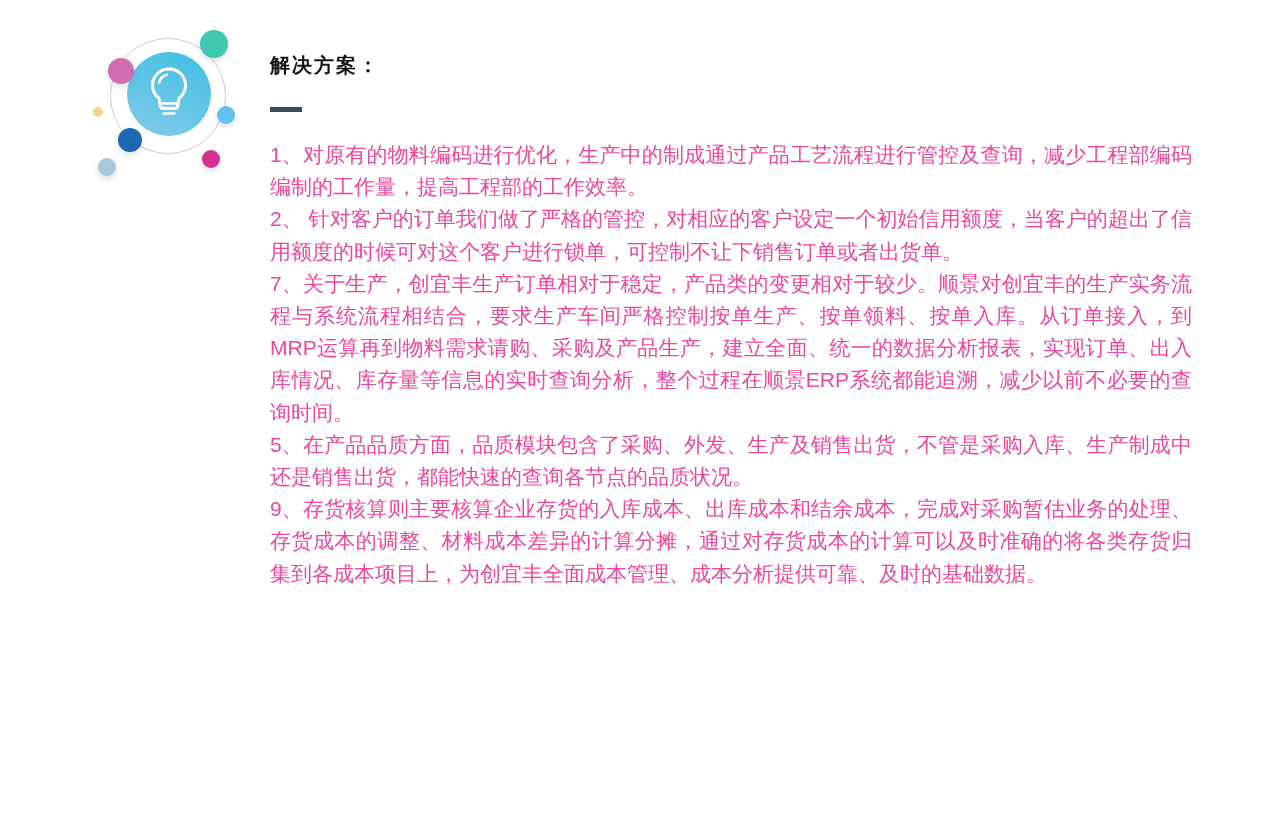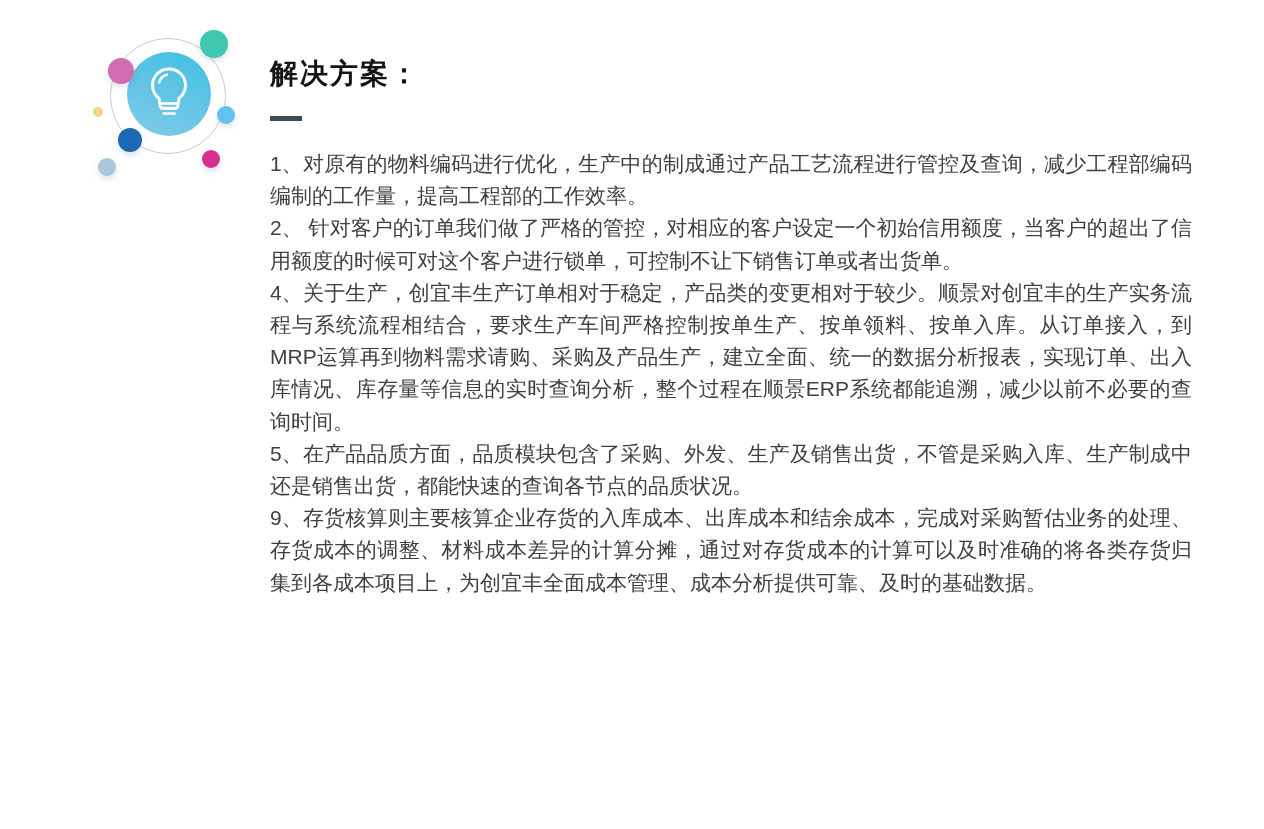--- a/index.html
+++ b/index.html
@@ -56,26 +56,25 @@
   .dot-6 { left: 114px; top: 128px; width: 18px; height: 18px; }
 
   
   .content-col {
     position: absolute;
     left: 270px;
     top: 46px;
     width: 922px;
   }
   .page-title {
-    font-size: 28px;
+    font-size: 20px;
     line-height: 38px;
     font-weight: bold;
     letter-spacing: 2px;
     color: #141414;
-    margin-top: 9px;
   }
   .title-underline {
     margin-top: 23px;
     width: 32px;
     height: 5px;
     background: #394a5b;
   }
   .paragraphs {
     margin-top: 27px;
     color: #4f4f4f;
@@ -109,22 +108,22 @@
     <div class="dot dot-2" style="background: rgb(246, 211, 141);"></div>
     <div class="dot dot-3" style="background: rgb(98, 193, 238);"></div>
     <div class="dot dot-4" style="background: rgb(29, 104, 179);"></div>
     <div class="dot dot-5" style="background: rgb(169, 200, 222);"></div>
     <div class="dot dot-6" style="background: rgb(213, 47, 144);"></div>
   </div>
 
   <div class="content-col">
     <h1 class="page-title" style="color: rgb(20, 20, 20);">解决方案：</h1>
     <div class="title-underline" style="background: rgb(57, 74, 91);"></div>
-    <div class="paragraphs" style="color: #404040;">
+    <div class="paragraphs" style="color: #ec4899;">
       <p>1、对原有的物料编码进行优化，生产中的制成通过产品工艺流程进行管控及查询，减少工程部编码编制的工作量，提高工程部的工作效率。</p>
       <p>2、 针对客户的订单我们做了严格的管控，对相应的客户设定一个初始信用额度，当客户的超出了信用额度的时候可对这个客户进行锁单，可控制不让下销售订单或者出货单。</p>
-      <p>4、关于生产，创宜丰生产订单相对于稳定，产品类的变更相对于较少。顺景对创宜丰的生产实务流程与系统流程相结合，要求生产车间严格控制按单生产、按单领料、按单入库。从订单接入，到MRP运算再到物料需求请购、采购及产品生产，建立全面、统一的数据分析报表，实现订单、出入库情况、库存量等信息的实时查询分析，整个过程在顺景ERP系统都能追溯，减少以前不必要的查询时间。</p>
+      <p>7、关于生产，创宜丰生产订单相对于稳定，产品类的变更相对于较少。顺景对创宜丰的生产实务流程与系统流程相结合，要求生产车间严格控制按单生产、按单领料、按单入库。从订单接入，到MRP运算再到物料需求请购、采购及产品生产，建立全面、统一的数据分析报表，实现订单、出入库情况、库存量等信息的实时查询分析，整个过程在顺景ERP系统都能追溯，减少以前不必要的查询时间。</p>
       <p>5、在产品品质方面，品质模块包含了采购、外发、生产及销售出货，不管是采购入库、生产制成中还是销售出货，都能快速的查询各节点的品质状况。</p>
       <p>9、存货核算则主要核算企业存货的入库成本、出库成本和结余成本，完成对采购暂估业务的处理、存货成本的调整、材料成本差异的计算分摊，通过对存货成本的计算可以及时准确的将各类存货归集到各成本项目上，为创宜丰全面成本管理、成本分析提供可靠、及时的基础数据。</p>
     </div>
   </div>
 
 </div>
 
 </body></html>

